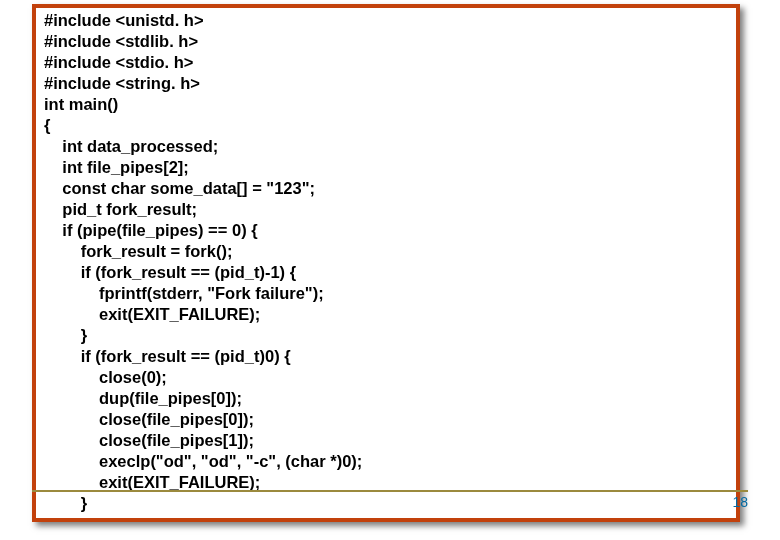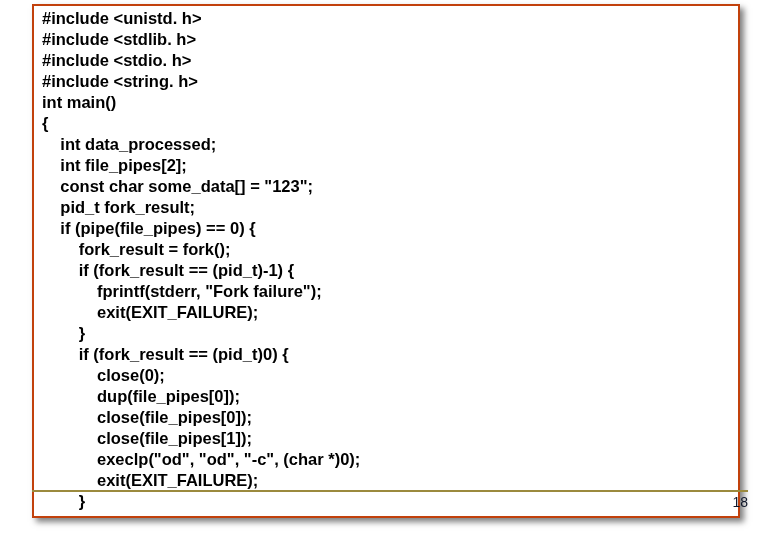--- a/index.html
+++ b/index.html
@@ -15,41 +15,41 @@
     position: relative;
     width: 780px;
     height: 540px;
     box-sizing: border-box;
   }
   .content-box {
     position: absolute;
     left: 32px;
     top: 4px;
     right: 40px;
-    border: 2px solid #c2410c;
+    border: 4px solid #c2410c;
     box-shadow: 4px 4px 6px rgba(0,0,0,0.5);
     box-sizing: border-box;
     padding: 2px 8px 4px 8px;
     background: #ffffff;
   }
   .code {
     font-family: Arial, Helvetica, sans-serif;
     font-weight: 700;
     font-size: 16.5px;
     line-height: 21px;
     color: #000000;
     white-space: pre;
     margin: 0;
   }
   .page-number {
     position: absolute;
     right: 32px;
     bottom: 30px;
     font-size: 14px;
-    color: #0f172a;
+    color: #0369a1;
     font-family: Arial, Helvetica, sans-serif;
   }
   .footer-rule {
     position: absolute;
     left: 32px;
     right: 32px;
     bottom: 48px;
     border-top: 2px solid #9b8a3e;
     height: 0;
   }

